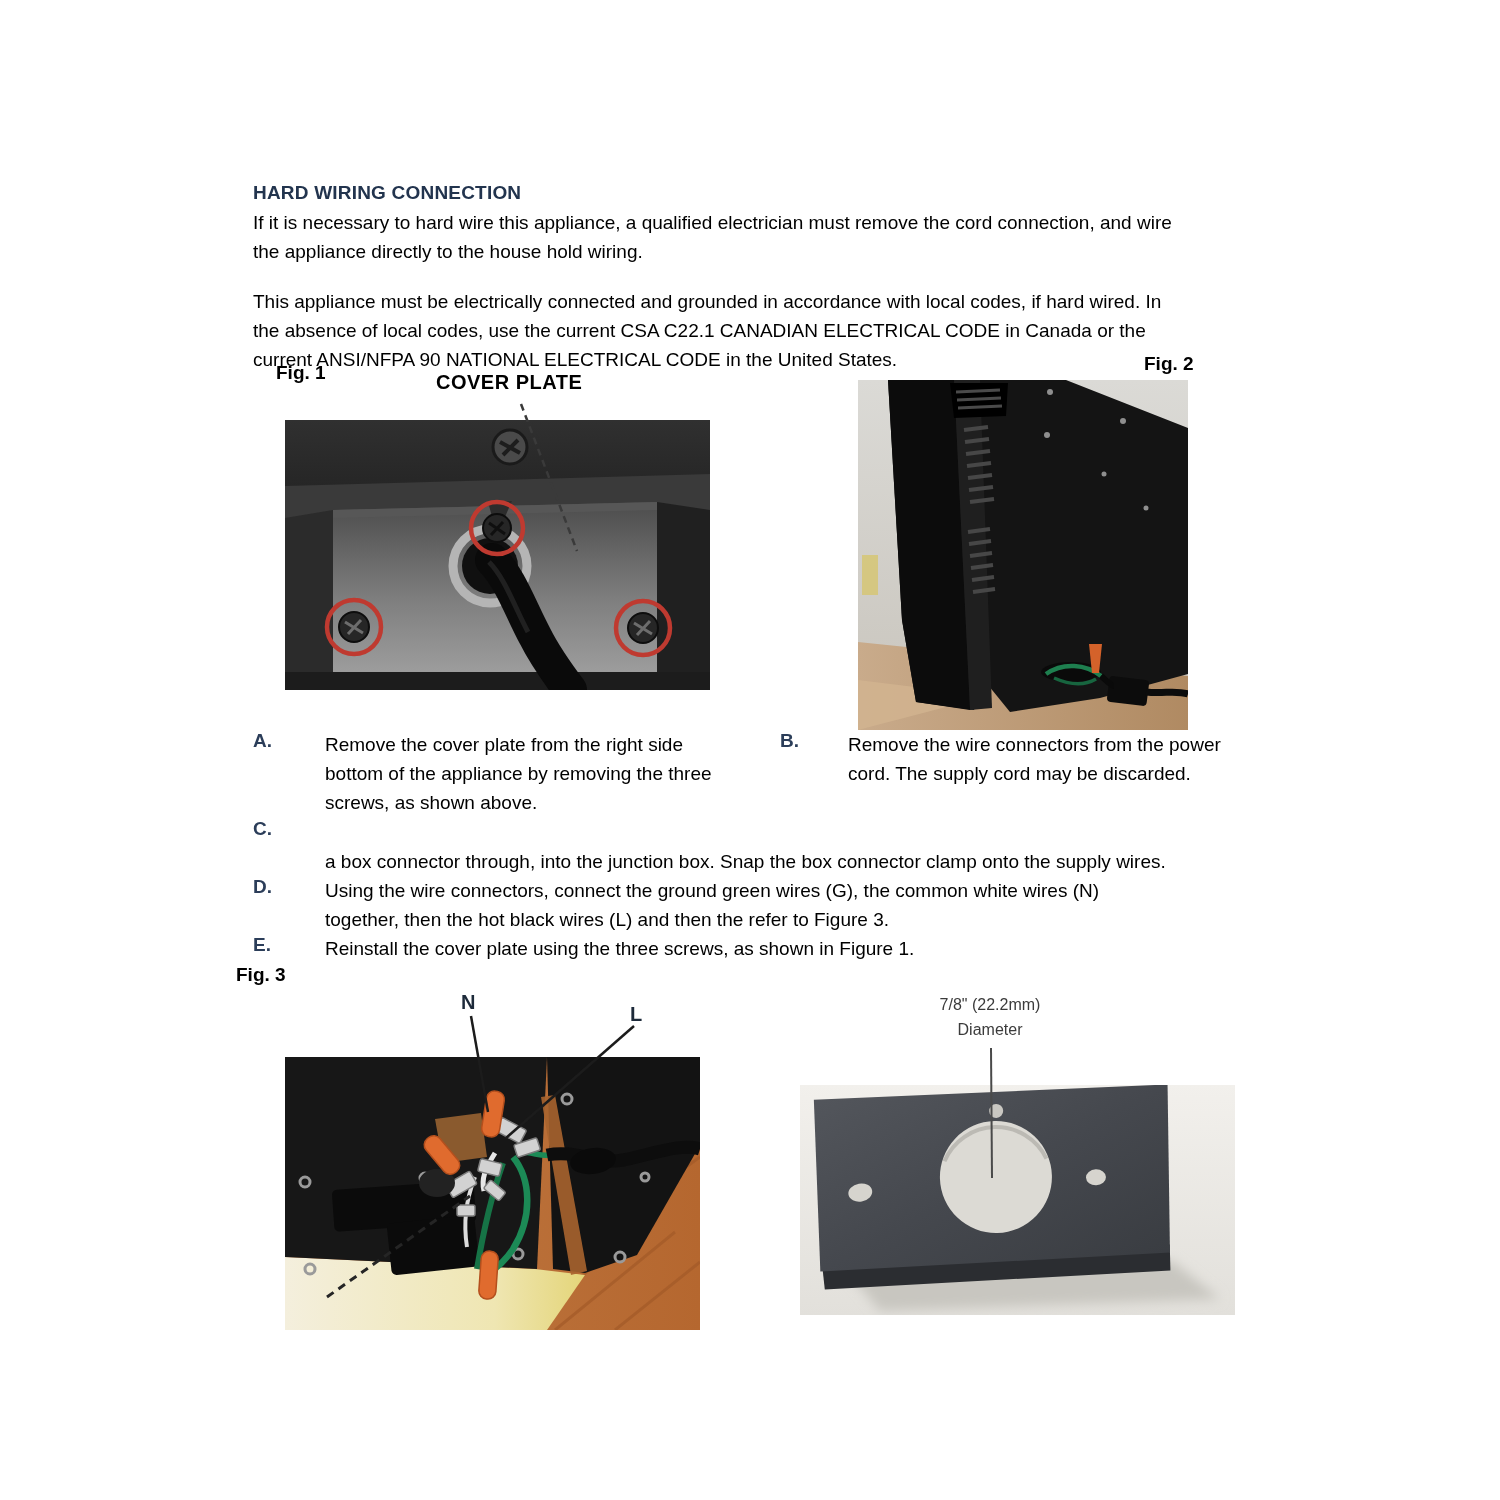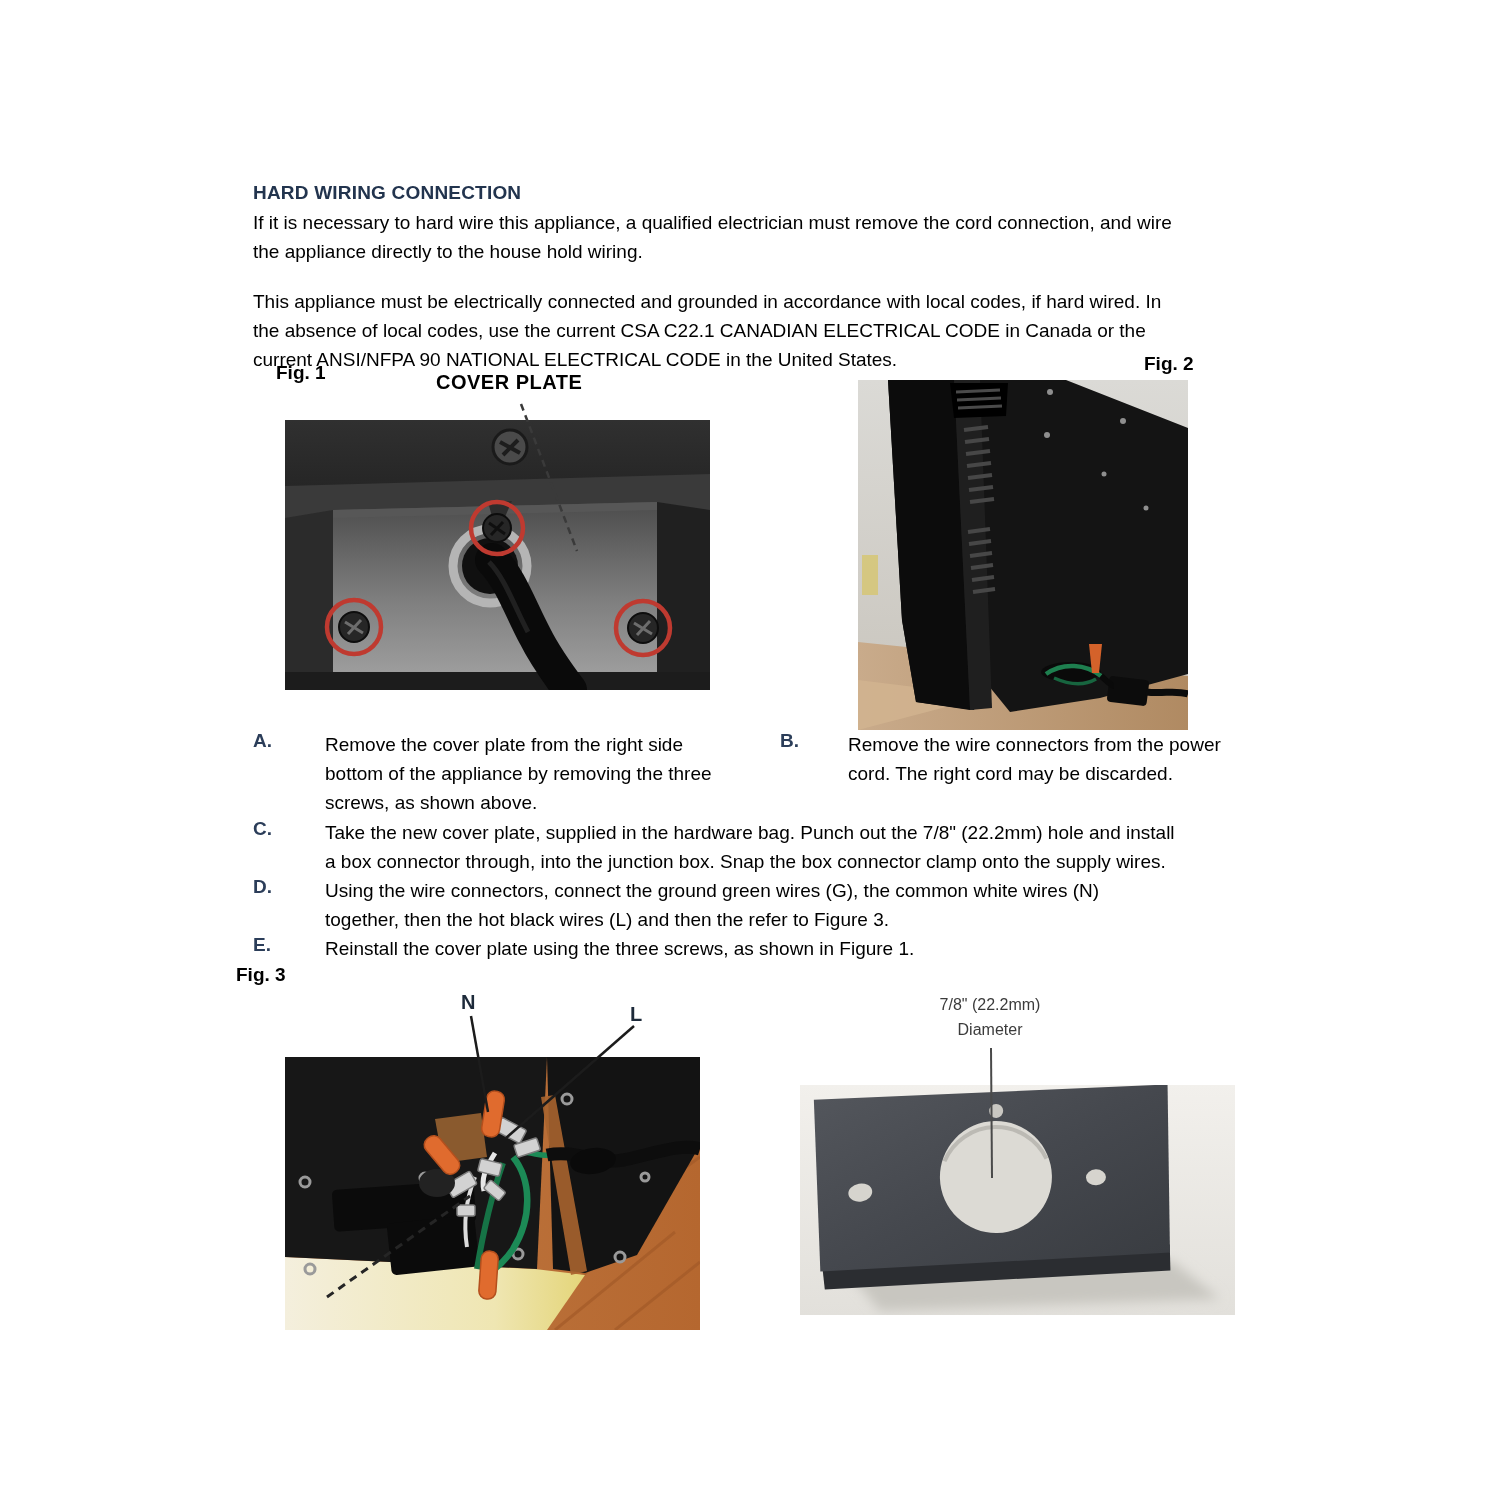--- a/index.html
+++ b/index.html
@@ -150,24 +150,23 @@
     </svg>
   </div>
 
   <div class="abs step-letter" style="left:253px;top:730px;">A.</div>
   <div class="abs body-line" style="left:325px;top:730px;">Remove the cover plate from the right side</div>
   <div class="abs body-line" style="left:325px;top:759px;">bottom of the appliance by removing the three</div>
   <div class="abs body-line" style="left:325px;top:788px;">screws, as shown above.</div>
 
   <div class="abs step-letter" style="left:780px;top:730px;">B.</div>
   <div class="abs body-line" style="left:848px;top:730px;">Remove the wire connectors from the power</div>
-  <div class="abs body-line" style="left:848px;top:759px;">cord. The right cord may be discarded.</div>
+  <div class="abs body-line" style="left:848px;top:759px;">cord. The supply cord may be discarded.</div>
 
   <div class="abs step-letter" style="left:253px;top:818px;">C.</div>
-  <div class="abs body-line" style="left:325px;top:818px;">Take the new cover plate, supplied in the hardware bag. Punch out the 7/8" (22.2mm) hole and install</div>
   <div class="abs body-line" style="left:325px;top:847px;">a box connector through, into the junction box. Snap the box connector clamp onto the supply wires.</div>
 
   <div class="abs step-letter" style="left:253px;top:876px;">D.</div>
   <div class="abs body-line" style="left:325px;top:876px;">Using the wire connectors, connect the  ground green wires (G), the common white wires (N)</div>
   <div class="abs body-line" style="left:325px;top:905px;">together, then the hot black wires (L) and then the refer to Figure 3.</div>
 
   <div class="abs step-letter" style="left:253px;top:934px;">E.</div>
   <div class="abs body-line" style="left:325px;top:934px;">Reinstall the cover plate using the three screws, as shown in Figure 1.</div>
 
   <div class="abs fig-label" style="left:236px;top:964px;">Fig. 3</div>

